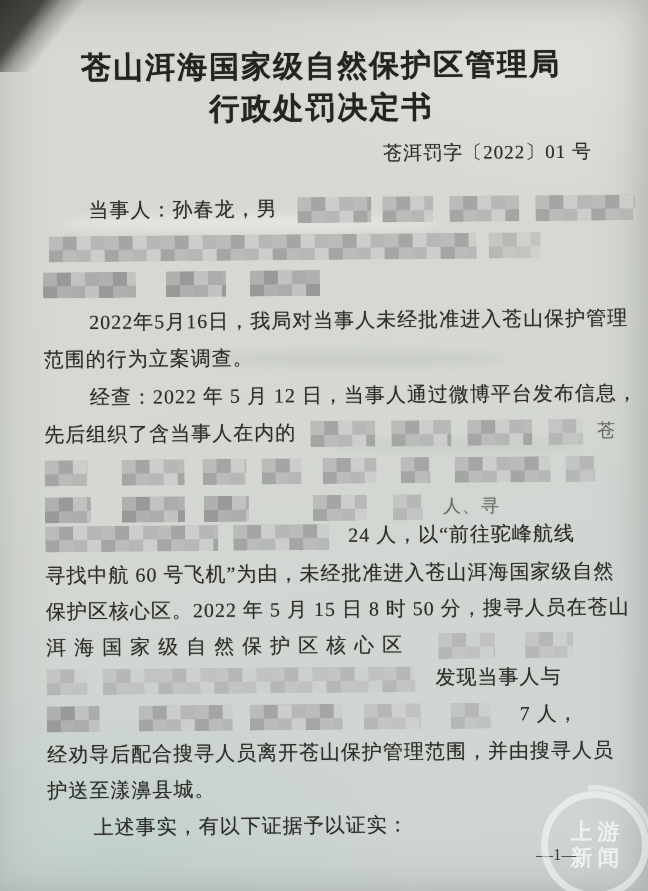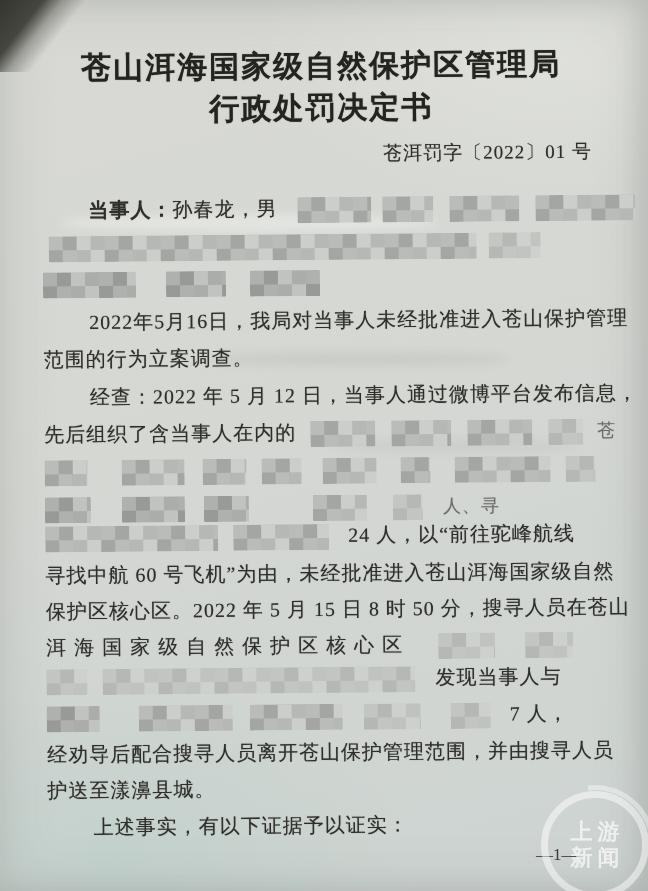--- a/index.html
+++ b/index.html
@@ -26,21 +26,21 @@
   .content{position:absolute;inset:0;transform:rotate(-0.5deg);transform-origin:50% 45%;}
   .line{
     position:absolute;left:44px;right:44px;height:38px;
     font-size:20px;line-height:34px;white-space:nowrap;
     text-shadow:0 0 1px rgba(40,40,36,0.45);
     letter-spacing:1px;
   }
   .title{text-align:center;font-weight:bold;font-size:30px;line-height:40px;letter-spacing:2px;color:#23231f;text-shadow:0 0 1px rgba(25,25,22,0.6);}
   .docno{text-align:right;font-size:19px;padding-right:10px;}
   .ind{text-indent:46px;}
-  .bold{font-weight:bold;}
+  .bold{font-weight:normal;}
   .spread{letter-spacing:8px;}
   
   .mz{
     display:inline-block;height:26px;vertical-align:middle;border-radius:1px;
     background:
       repeating-conic-gradient(rgba(255,255,255,0.10) 0% 25%, rgba(0,0,0,0.06) 0% 50%),
       repeating-conic-gradient(#aeb0ad 0% 25%, #c6c8c5 0% 50%);
     background-size:56px 56px,28px 28px;
   }
   .mz-light{opacity:0.62;}
@@ -161,21 +161,21 @@
       <span class="mz mz-light" style="width:313px;margin-left:9px"></span>
       <span style="margin-left:14px">发现当事人与</span>
     </div>
 
     <div class="line" style="top:698px">
       <span class="mz mz-dark" style="width:53px"></span>
       <span class="mz" style="width:94px;margin-left:33px"></span>
       <span class="mz" style="width:93px;margin-left:11px"></span>
       <span class="mz mz-light" style="width:57px;margin-left:15px"></span>
       <span class="mz mz-light" style="width:40px;margin-left:24px"></span>
-      <span style="margin-left:13px">7 人，</span>
+      <span style="margin-left:23px">7 人，</span>
     </div>
 
     <div class="line" style="top:735px">经劝导后配合搜寻人员离开苍山保护管理范围，并由搜寻人员</div>
     <div class="line" style="top:771px">护送至漾濞县城。</div>
     <div class="line ind" style="top:808px">上述事实，有以下证据予以证实：</div>
 
   </div>
 
   <div class="pageno">—1—</div>
 

